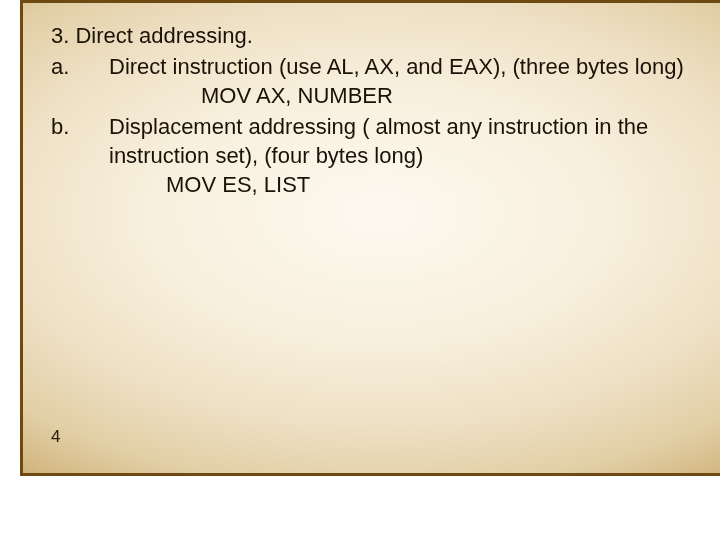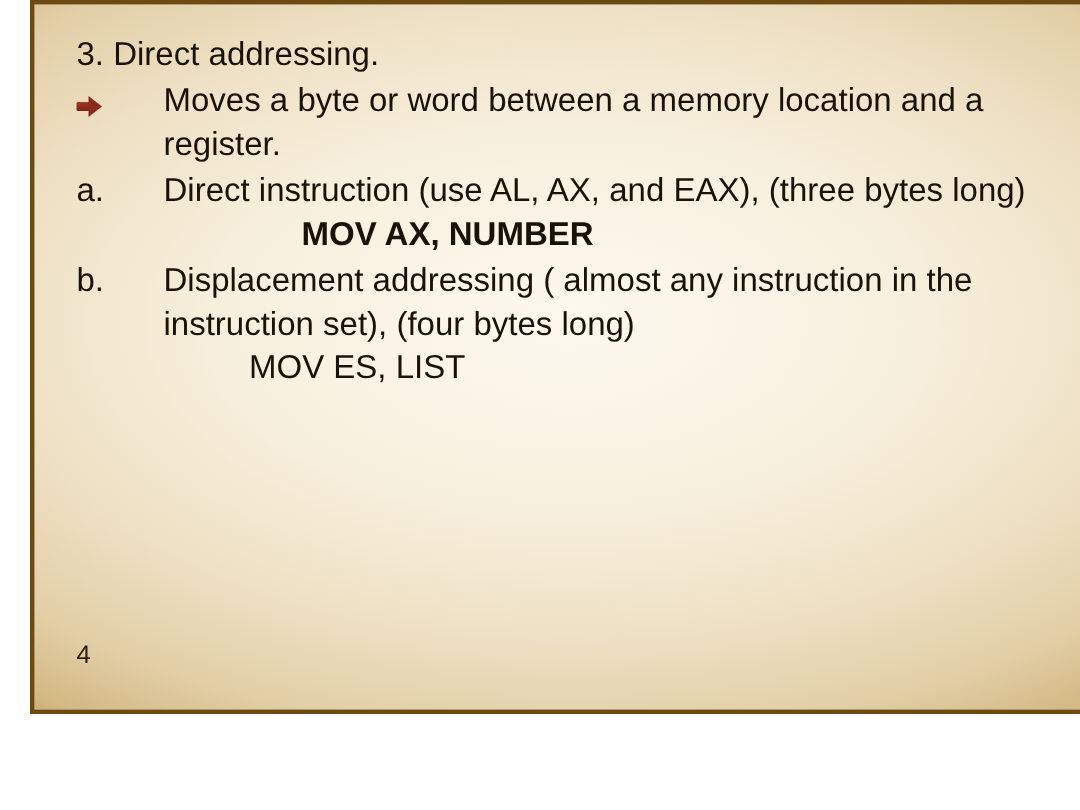--- a/index.html
+++ b/index.html
@@ -74,47 +74,40 @@
     left: 8px;
     top: 0;
     width: 0;
     height: 0;
     border-top: 7px solid transparent;
     border-bottom: 7px solid transparent;
     border-left: 9px solid #8a2a1c;
   }
   .centered {
     margin-left: 150px;
-    font-weight: bold;
   }
   .indented-sub {
     margin-left: 115px;
   }
   .page-num {
     position: absolute;
     left: 28px;
     bottom: 26px;
     font-size: 17px;
     color: #2a1d0a;
   }
 </style>
 </head>
 <body>
 
 <div class="slide">
   <div class="content">
 
     <div class="heading">3. Direct addressing.</div>
 
-    <div class="row">
-      <div class="marker">
-        <span class="arrow-icon"><span class="shaft"></span><span class="head"></span></span>
-      </div>
-      <div class="body"> Moves a byte or word between a memory location and a register.</div>
-    </div>
 
 
 
     <div class="row">
       <div class="marker letter">a.</div>
       <div class="body">Direct instruction (use AL, AX, and EAX), (three bytes long)</div>
     </div>
     <div class="centered">MOV AX, NUMBER</div>
 
     <div class="row">

